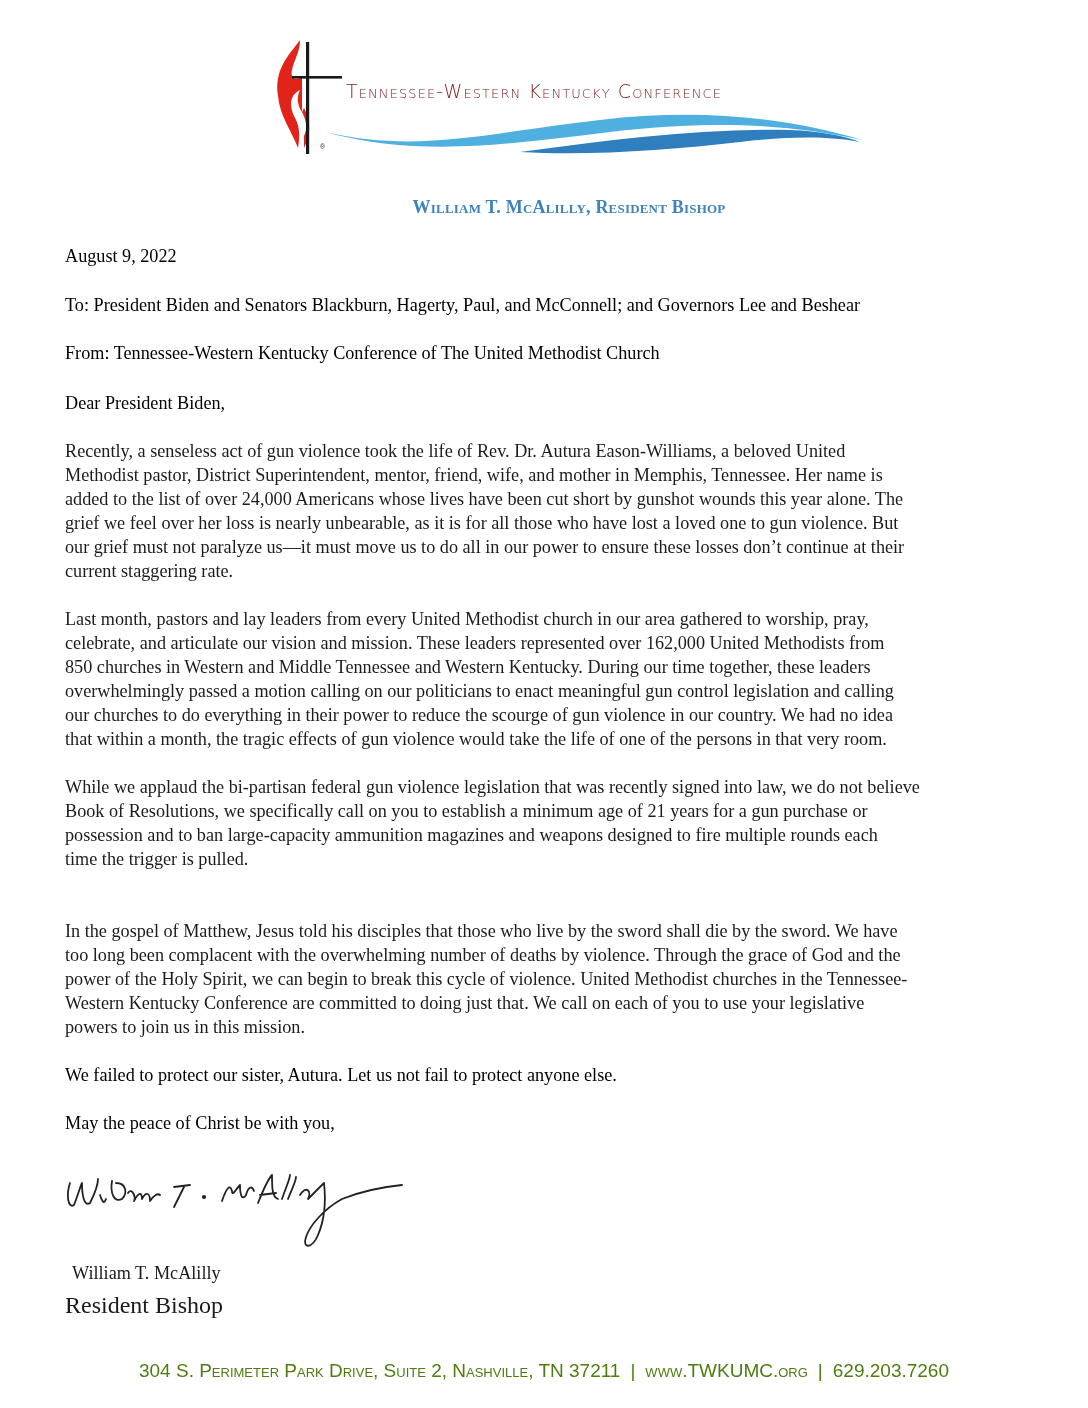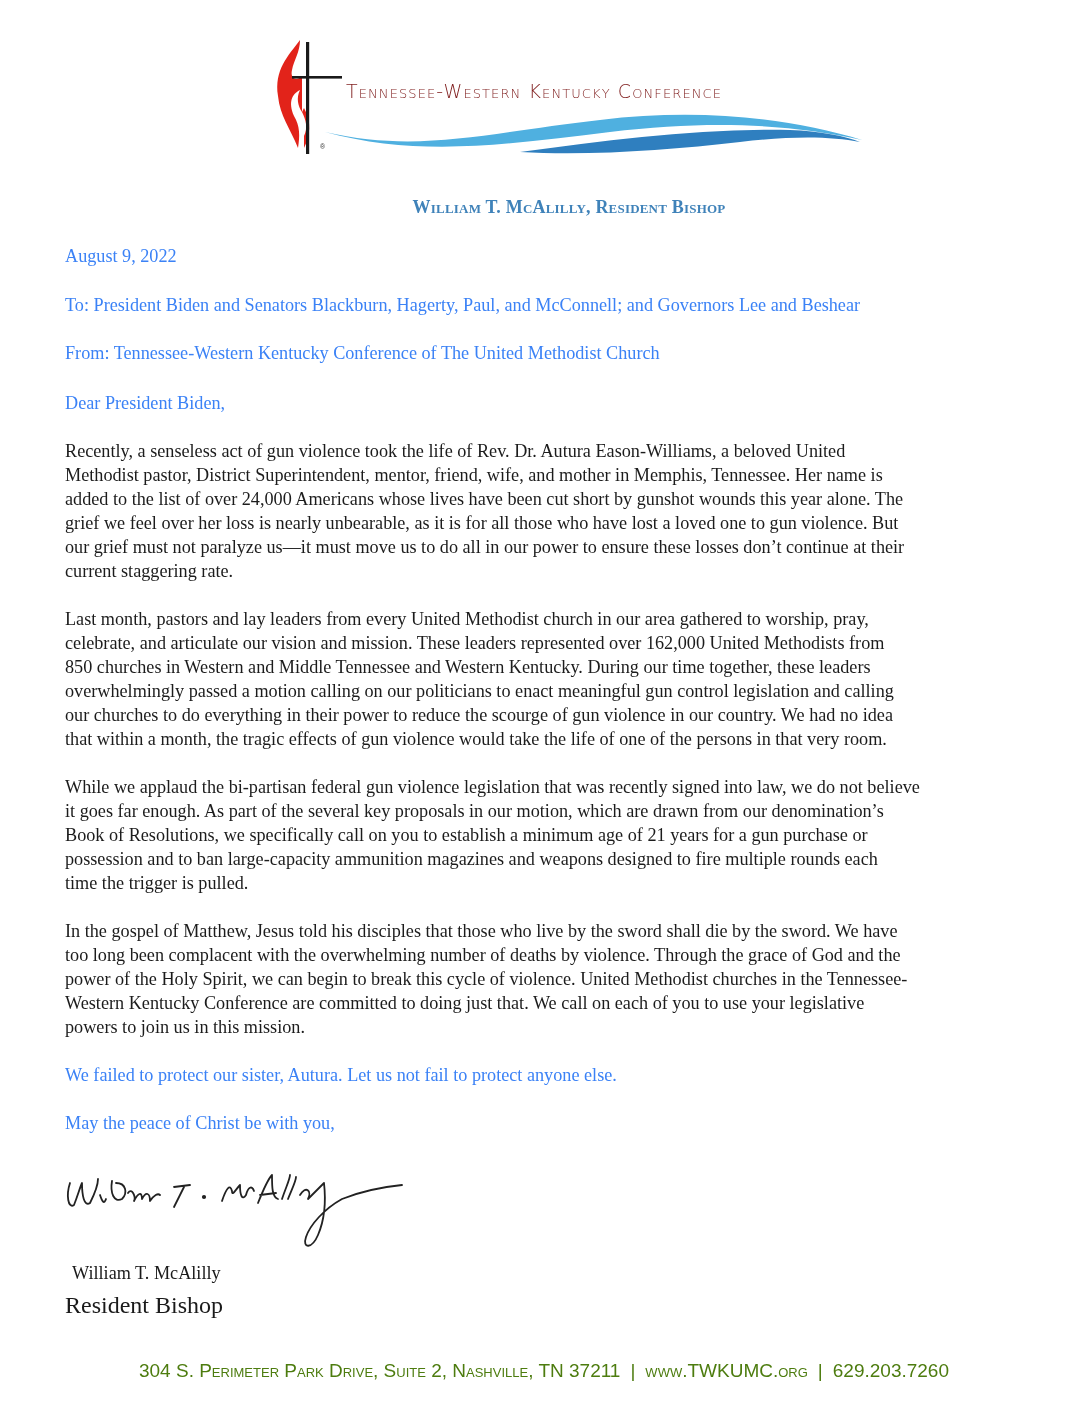--- a/index.html
+++ b/index.html
@@ -1,21 +1,21 @@
 <!DOCTYPE html>
 <html><head>
   <meta charset="utf-8">
   <style>
     html, body { margin: 0; padding: 0; background: #ffffff; }
     body { width: 1088px; height: 1408px; position: relative; overflow: hidden; font-family: "Liberation Serif", "DejaVu Serif", serif; color: #1a1a1a; }
     .letterhead { position: absolute; left: 270px; top: 36px; width: 600px; height: 126px; }
     .logo-svg { position: absolute; left: 0; top: 0; }
     .conf-title { position: absolute; left: 76px; top: 44px; font-family: "DejaVu Sans", "Liberation Sans", sans-serif; font-size: 19px; letter-spacing: 1.1px; color: #7f1d1d; font-variant: small-caps; white-space: nowrap; font-weight: 300; }
     .bishop-heading { position: absolute; left: 0; width: 1138px; top: 197px; text-align: center; font-family: "Liberation Serif", "DejaVu Serif", serif; font-weight: bold; font-variant: small-caps; font-size: 18px; color: #3f82b9; letter-spacing: 0.2px; }
-    .text { position: absolute; left: 65px; width: 965px; font-size: 18.2px; line-height: 24px; color: #3b82f6; }
+    .text { position: absolute; left: 65px; width: 965px; font-size: 18.2px; line-height: 24px; color: #000000; }
     .para { position: absolute; left: 65px; width: 968px; font-size: 18.2px; line-height: 24px; color: #1c1c1c; }
     .line { white-space: nowrap; display: block; }
     .signature { position: absolute; left: 62px; top: 1165px; }
     .footer { position: absolute; left: 0; width: 1088px; top: 1360px; text-align: center; font-family: "Liberation Sans", "DejaVu Sans", sans-serif; font-size: 19px; color: #4d7c0f; white-space: nowrap; }
     .sc { font-variant: small-caps; }
     .sep { padding: 0 10px; }
   </style>
 </head>
 <body>
 
@@ -55,21 +55,20 @@
   <span class="line">Last month, pastors and lay leaders from every United Methodist church in our area gathered to worship, pray,</span>
   <span class="line">celebrate, and articulate our vision and mission. These leaders represented over 162,000 United Methodists from</span>
   <span class="line">850 churches in Western and Middle Tennessee and Western Kentucky. During our time together, these leaders</span>
   <span class="line">overwhelmingly passed a motion calling on our politicians to enact meaningful gun control legislation and calling</span>
   <span class="line">our churches to do everything in their power to reduce the scourge of gun violence in our country. We had no idea</span>
   <span class="line">that within a month, the tragic effects of gun violence would take the life of one of the persons in that very room.</span>
 </div>
 
 <div class="para" style="top:775px;">
   <span class="line">While we applaud the bi-partisan federal gun violence legislation that was recently signed into law, we do not believe</span>
-  <span class="line">it goes far enough. As part of the several key proposals in our motion, which are drawn from our denomination’s</span>
   <span class="line">Book of Resolutions, we specifically call on you to establish a minimum age of 21 years for a gun purchase or</span>
   <span class="line">possession and to ban large-capacity ammunition magazines and weapons designed to fire multiple rounds each</span>
   <span class="line">time the trigger is pulled.</span>
 </div>
 
 <div class="para" style="top:919px;">
   <span class="line">In the gospel of Matthew, Jesus told his disciples that those who live by the sword shall die by the sword. We have</span>
   <span class="line">too long been complacent with the overwhelming number of deaths by violence. Through the grace of God and the</span>
   <span class="line">power of the Holy Spirit, we can begin to break this cycle of violence. United Methodist churches in the Tennessee-</span>
   <span class="line">Western Kentucky Conference are committed to doing just that. We call on each of you to use your legislative</span>

